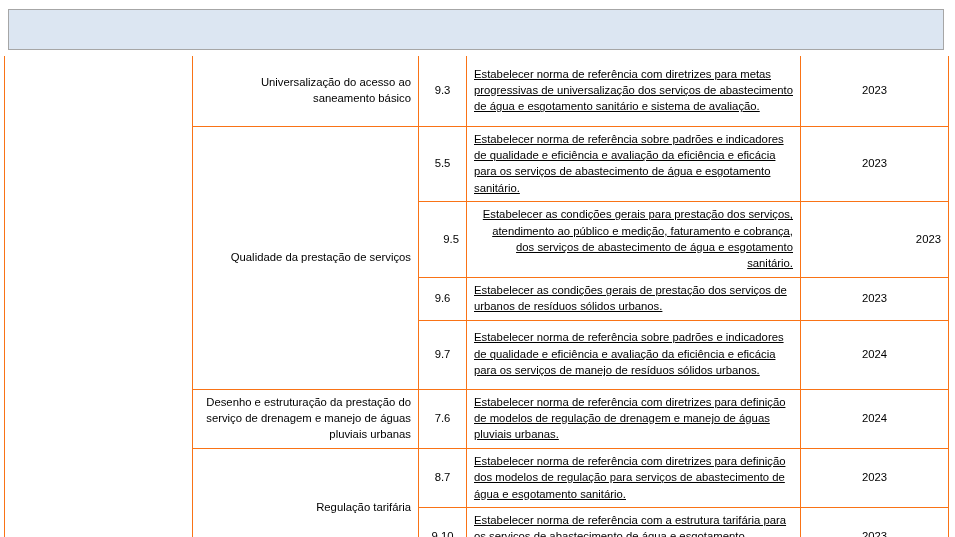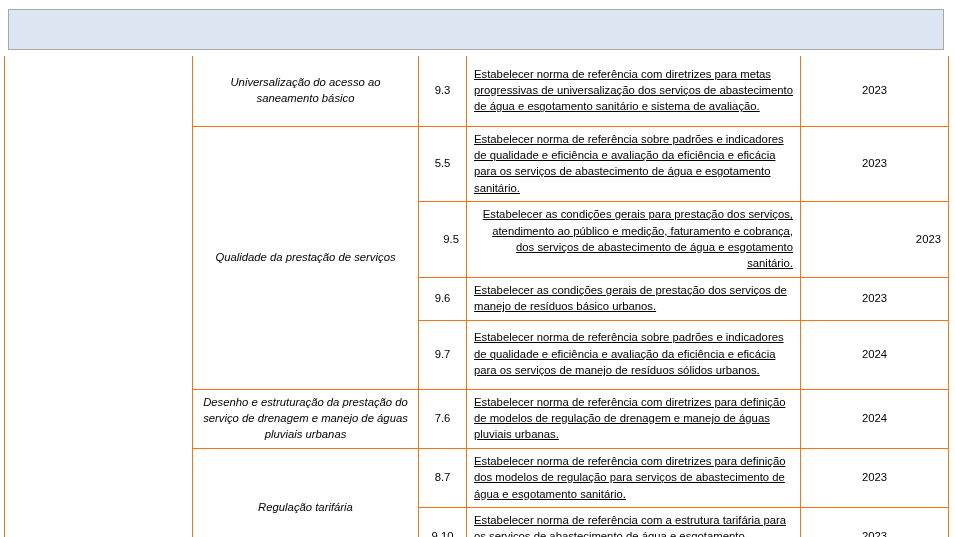--- a/index.html
+++ b/index.html
@@ -66,23 +66,22 @@
   col.c-blank  { width: 188px; }
   col.c-theme  { width: 226px; }
   col.c-num    { width: 48px;  }
   col.c-desc   { width: 334px; }
   col.c-year   { width: 148px; }
 
   td.blank-cell {
     padding: 0;
   }
   td.theme-cell {
-    text-align: center;
+    text-align: right;
     vertical-align: middle;
-    font-style: italic;
   }
   td.num-cell {
     text-align: center;
     vertical-align: middle;
     white-space: nowrap;
   }
   td.desc-cell {
     text-align: left;
     vertical-align: middle;
     text-decoration: underline;
@@ -137,21 +136,21 @@
       </tr>
 
       <tr class="r3">
         <td class="num-cell">9.5</td>
         <td class="desc-cell">Estabelecer as condições gerais para prestação dos serviços, atendimento ao público e medição, faturamento e cobrança, dos serviços de abastecimento de água e esgotamento sanitário.</td>
         <td class="year-cell">2023</td>
       </tr>
 
       <tr class="r4">
         <td class="num-cell">9.6</td>
-        <td class="desc-cell">Estabelecer as condições gerais de prestação dos serviços de manejo de resíduos básico urbanos.</td>
+        <td class="desc-cell">Estabelecer as condições gerais de prestação dos serviços de urbanos de resíduos sólidos urbanos.</td>
         <td class="year-cell">2023</td>
       </tr>
 
       <tr class="r5">
         <td class="num-cell">9.7</td>
         <td class="desc-cell">Estabelecer norma de referência sobre padrões e indicadores de qualidade e eficiência e avaliação da eficiência e eficácia para os serviços de manejo de resíduos sólidos urbanos.</td>
         <td class="year-cell">2024</td>
       </tr>
 
       <tr class="r6">

